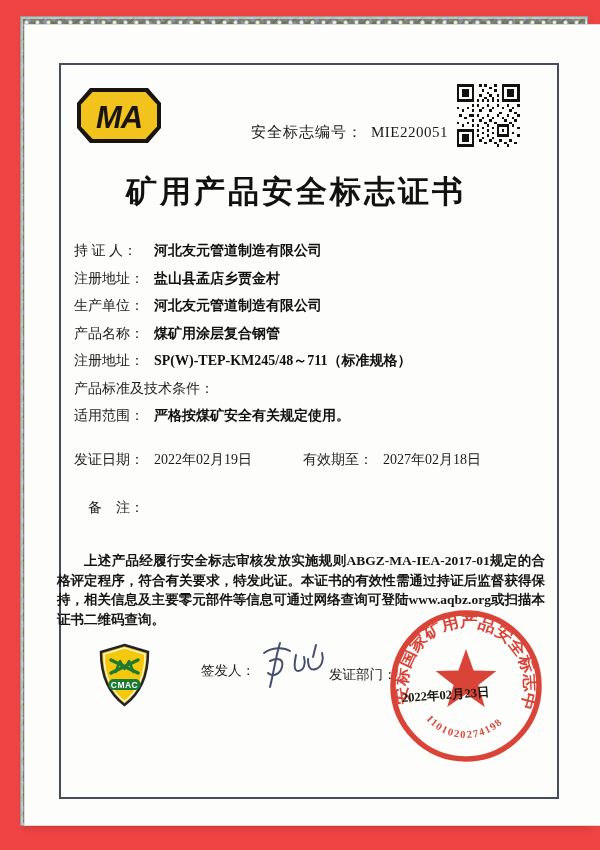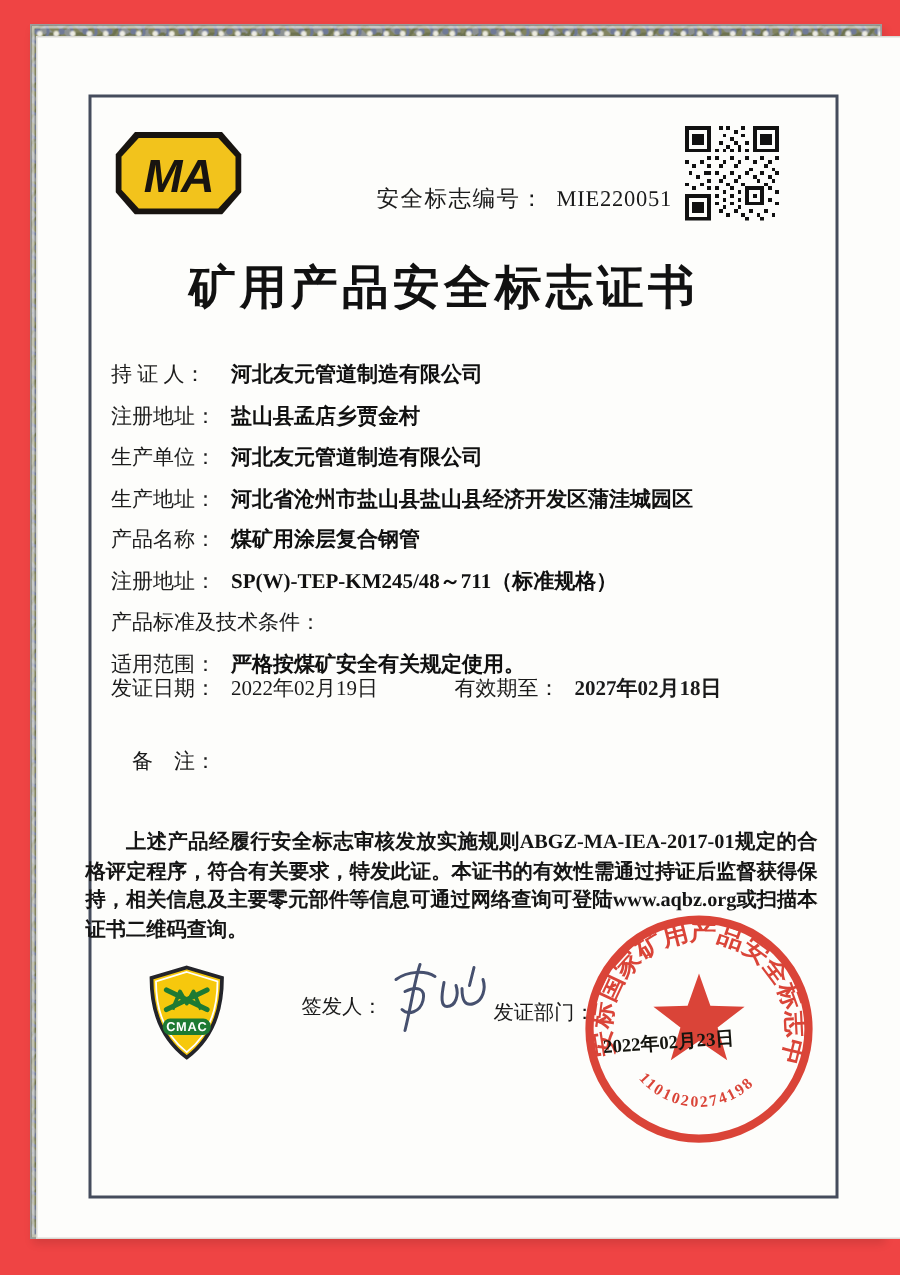--- a/index.html
+++ b/index.html
@@ -31,21 +31,21 @@
   
   .fields{position:absolute;left:74px;top:241px;width:466px;}
   .frow{display:flex;align-items:flex-end;margin-bottom:8.5px;font-size:14px;line-height:19px;}
   .flabel{flex:none;width:80px;white-space:pre;color:#1c1c1c;}
   .fvalue{font-weight:700;color:#101010;}
   .frow.wide .flabel{width:auto;margin-right:17px;}
 
   .dates-row{position:absolute;left:74px;top:450px;display:flex;font-size:14px;line-height:19px;align-items:center;}
   .dates-row .dlabel{white-space:pre;width:80px;flex:none;}
   .dates-row .dvalue{font-weight:400;width:149px;flex:none;}
-  .dates-row .dvalue2{font-weight:700;}
+  .dates-row .dvalue2{font-weight:400;}
   .remark-row{position:absolute;left:74px;top:483px;font-size:14px;white-space:pre;}
 
   
   .statement{position:absolute;left:57px;top:551px;width:488px;margin:0;
         font-size:13.5px;font-weight:700;line-height:19.5px;text-align:justify;
         text-indent:2em;color:#151515;}
 
   
   .cmac{position:absolute;left:97px;top:643px;}
   .signer-label{position:absolute;left:201px;top:662px;font-size:13.5px;}
@@ -97,24 +97,20 @@
         <span class="flabel">持 证 人：</span>
         <span class="fvalue">河北友元管道制造有限公司</span>
       </div>
     <div class="frow">
         <span class="flabel">注册地址：</span>
         <span class="fvalue">盐山县孟店乡贾金村</span>
       </div>
     <div class="frow">
         <span class="flabel">生产单位：</span>
         <span class="fvalue">河北友元管道制造有限公司</span>
-      </div>
-    <div class="frow">
-        <span class="flabel">生产地址：</span>
-        <span class="fvalue">河北省沧州市盐山县盐山县经济开发区蒲洼城园区</span>
       </div>
     <div class="frow">
         <span class="flabel">产品名称：</span>
         <span class="fvalue">煤矿用涂层复合钢管</span>
       </div>
     <div class="frow">
         <span class="flabel">注册地址：</span>
         <span class="fvalue">SP(W)-TEP-KM245/48～711（标准规格）</span>
       </div>
     <div class="frow wide">

